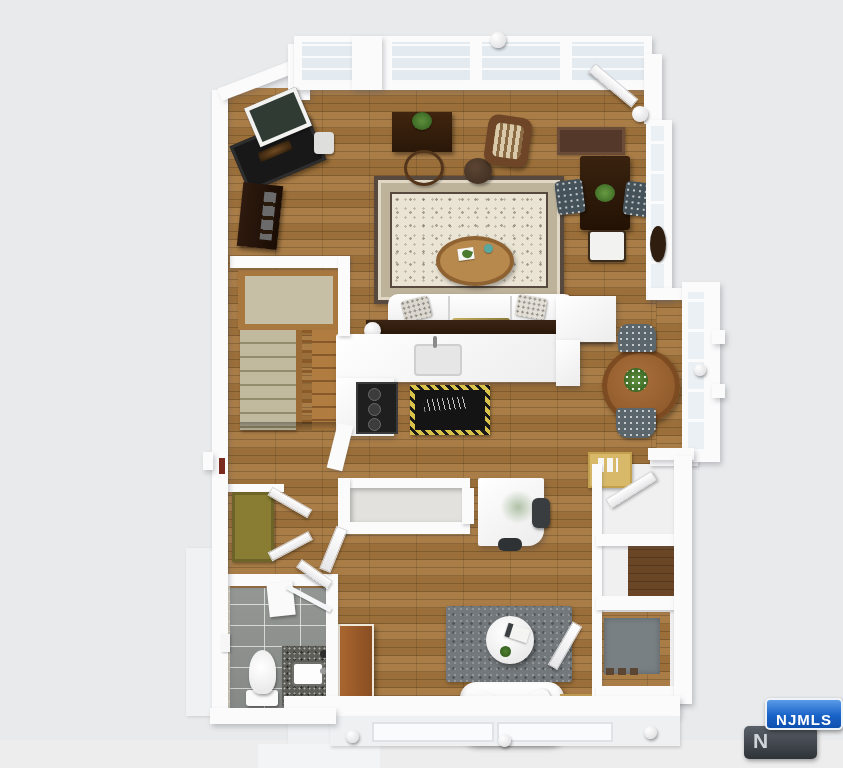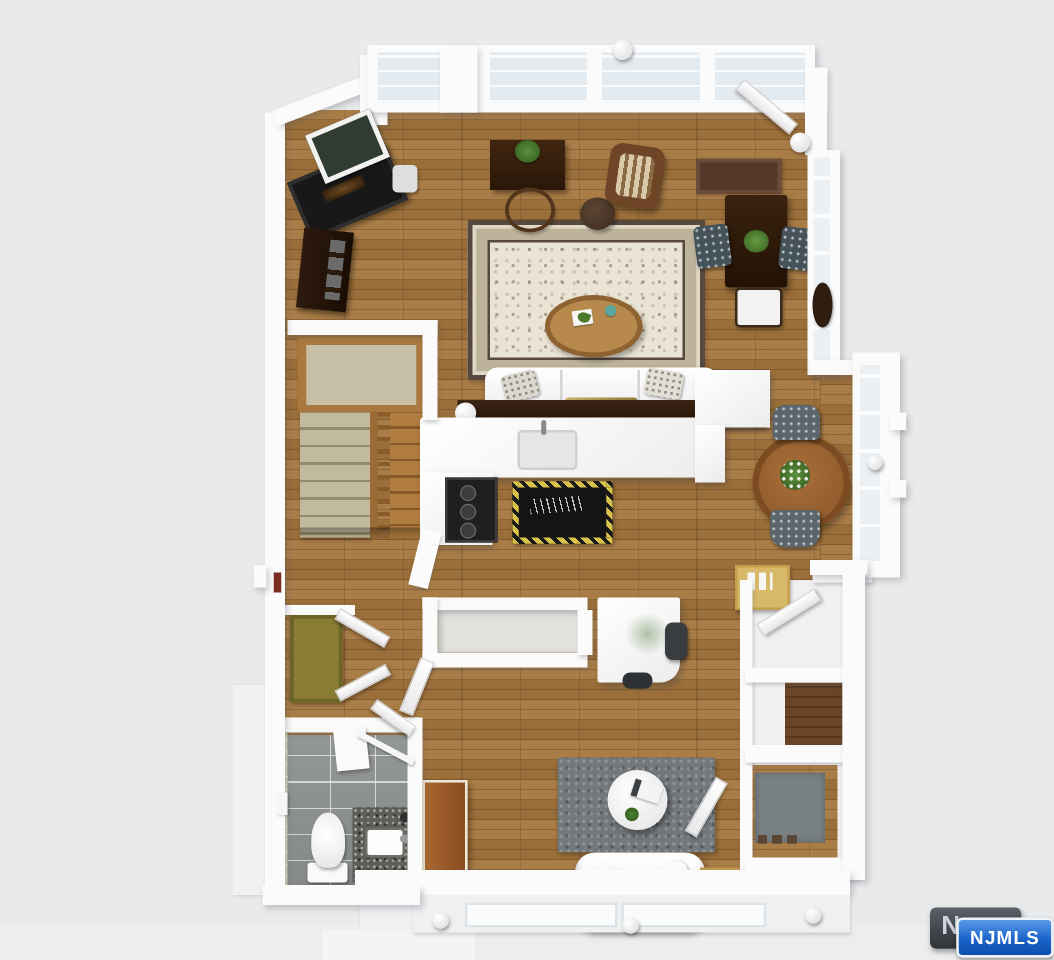--- a/index.html
+++ b/index.html
@@ -226,17 +226,17 @@
   <div class="a" style="left:650px;top:226px;width:16px;height:36px;border-radius:50%;background:#2f1d10;box-shadow:1px 1px 2px rgba(0,0,0,.35);"></div>
   <div class="a lamp" style="left:632px;top:106px;width:16px;height:16px;"></div>
   <div class="a" style="left:219px;top:458px;width:6px;height:16px;background:#7a2a1e;"></div>
   <div class="a" style="left:268px;top:582px;width:26px;height:34px;background:#fafafa;transform:rotate(-6deg);box-shadow:1px 2px 3px rgba(0,0,0,.3);"></div>
   <div class="a" style="left:284px;top:596px;width:50px;height:5px;background:#f4f6f8;transform:rotate(28deg);box-shadow:1px 1px 2px rgba(0,0,0,.3);"></div>
   <div class="a" style="left:221px;top:634px;width:9px;height:18px;background:#f6f6f6;box-shadow:1px 1px 2px rgba(0,0,0,.25);"></div>
 
   <div class="badge-dark" style="left:744px;top:726px;width:64px;height:30px;">
     <span>N</span>
   </div>
-  <div class="badge-blue" style="left:765px;top:734px;width:74px;height:28px;">
+  <div class="badge-blue" style="left:765px;top:698px;width:74px;height:28px;align-items:flex-end;">
     <span>NJMLS</span>
   </div>
 
 </div>
 
 </body></html>

